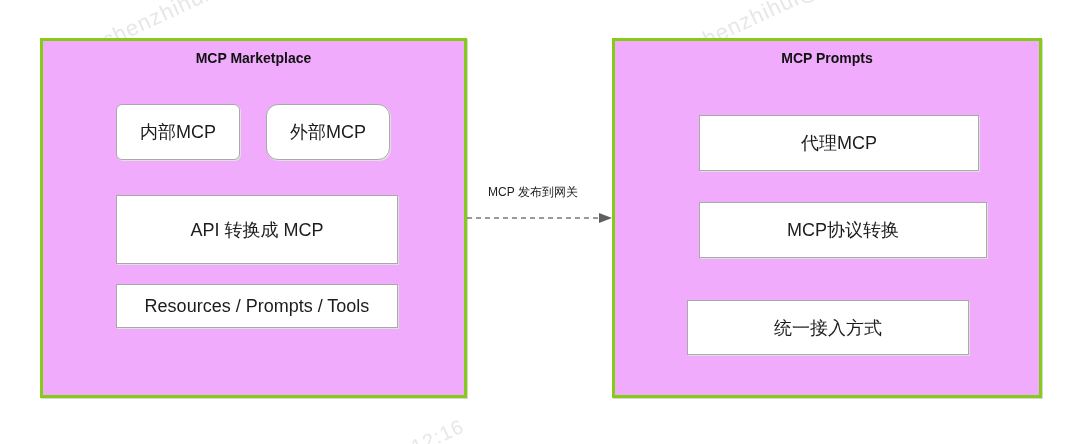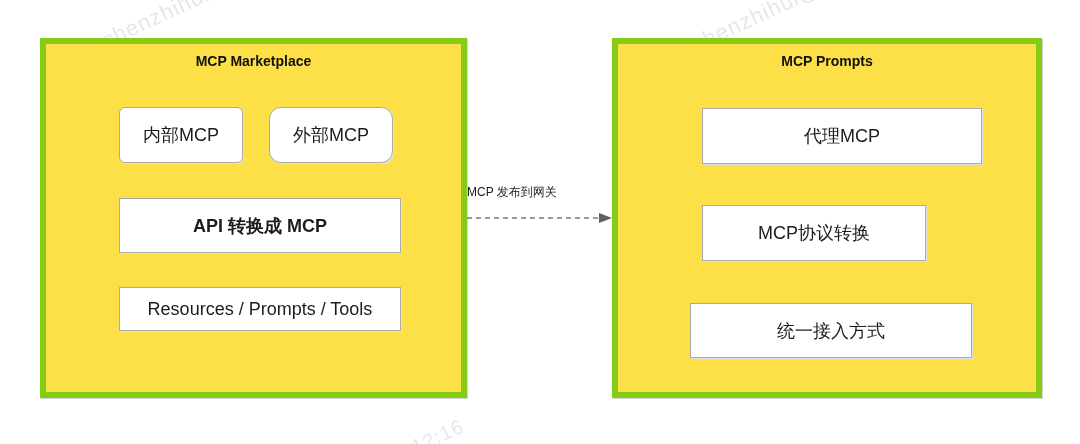--- a/index.html
+++ b/index.html
@@ -31,22 +31,22 @@
   }
   .wm1 { left: 98px;  top: 30px; }
   .wm2 { left: 688px; top: 34px; }
   .wm3 { left: 408px; top: 438px; font-size: 20px; }
 
   
   .panel {
     position: absolute;
     top: 38px;
     height: 360px;
-    background: #fde047;
-    border: 6px solid #84cc16;
+    background: #f0abfc;
+    border: 3px solid #84cc16;
     box-shadow: 1px 1px 0 #d6d6d6;
   }
   .panel-left  { left: 40px;  width: 427px; }
   .panel-right { left: 612px; width: 430px; }
   .panel-title {
     position: absolute;
     top: 9px;
     left: 0;
     width: 100%;
     text-align: center;
@@ -65,34 +65,34 @@
     border: 1px solid #a9a9a9;
     box-shadow: 1px 1px 0 #e0e0e0;
     font-size: 18px;
     color: #1c1c1c;
     text-align: center;
     white-space: nowrap;
   }
   
   .n-internal  { left: 73px;  top: 63px;  width: 124px; height: 56px; border-radius: 6px; }
   .n-external  { left: 223px; top: 63px;  width: 124px; height: 56px; border-radius: 12px; }
-  .n-api       { left: 73px;  top: 154px; width: 282px; height: 55px; font-weight: bold; }
+  .n-api       { left: 73px;  top: 154px; width: 282px; height: 69px; }
   .n-resources { left: 73px;  top: 243px; width: 282px; height: 44px; font-size: 18px; }
   
-  .n-proxy     { left: 84px;  top: 64px;  width: 280px; height: 56px; }
-  .n-protocol  { left: 84px;  top: 161px; width: 224px; height: 56px; }
+  .n-proxy     { left: 84px;  top: 74px;  width: 280px; height: 56px; }
+  .n-protocol  { left: 84px;  top: 161px; width: 288px; height: 56px; }
   .n-unified   { left: 72px;  top: 259px; width: 282px; height: 55px; }
 
   
   .edge-label {
     position: absolute;
     left: 467px;
     top: 184px;
     width: 132px;
-    text-align: left;
+    text-align: center;
     font-size: 12px;
     color: #1c1c1c;
     white-space: nowrap;
   }
   .edge-arrow {
     position: absolute;
     left: 467px;
     top: 210px;
     width: 146px;
     height: 16px;

